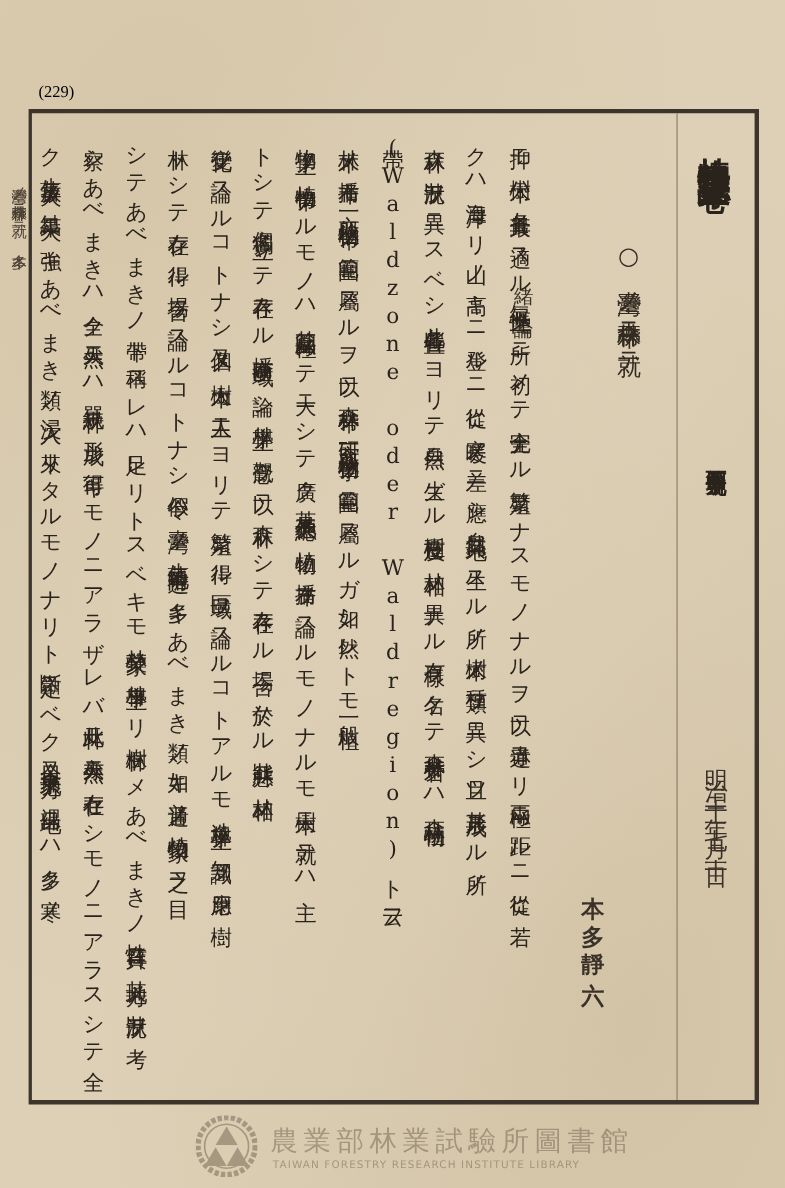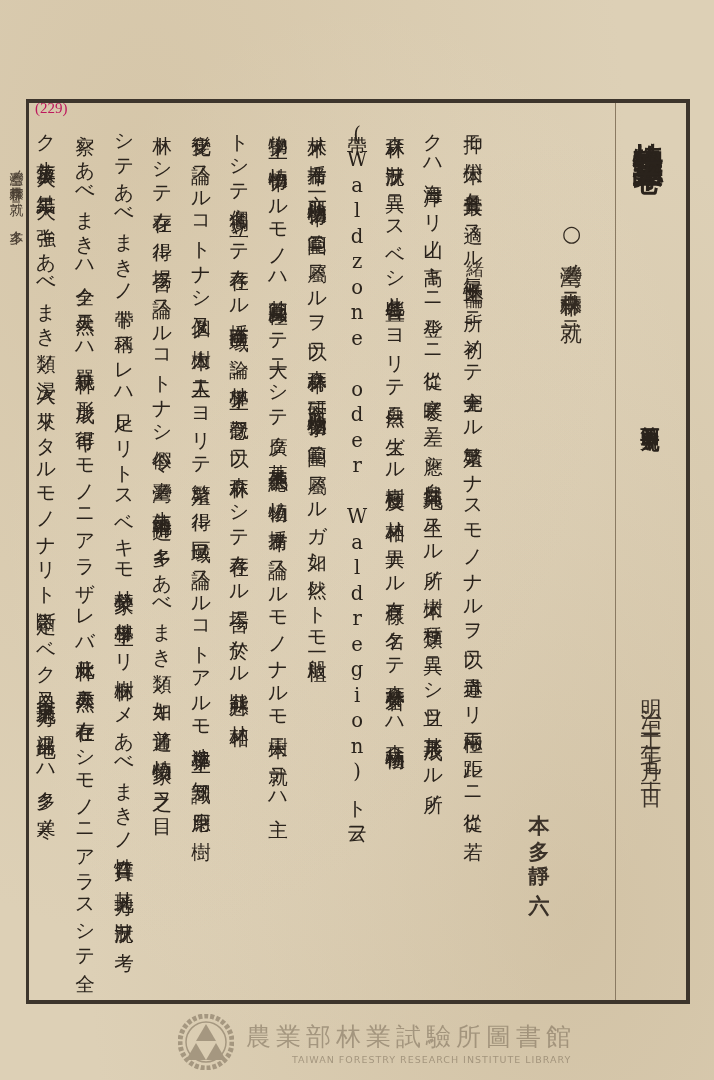--- a/index.html
+++ b/index.html
@@ -10,23 +10,22 @@
       radial-gradient(ellipse at 20% 15%, rgba(200,180,145,0.35), transparent 60%),
       radial-gradient(ellipse at 80% 85%, rgba(190,170,135,0.35), transparent 60%),
       radial-gradient(ellipse at 50% 50%, rgba(235,225,205,0.5), transparent 70%);
     font-family: "DejaVu Serif", "Liberation Serif", serif;
     color: #2e2720;
   }
   .running-head {
     position: absolute; left: 0; top: 70px; width: 714px; height: 30px;
   }
   .page-number {
-    position: absolute; left: 35px; top: 6px; font-size: 15px; color: #be185d;
+    position: absolute; left: 35px; top: 6px; font-size: 15px; color: #000000;
     font-family: "Liberation Serif", serif;
-    margin-top: 24px;
   }
   .journal-running-title {
     position: absolute; left: 195px; top: 3px; font-size: 18px; letter-spacing: 16px;
     color: #2c251e; direction: rtl; unicode-bidi: bidi-override; white-space: nowrap;
   }
   .frame {
     position: absolute; left: 26px; top: 99px; width: 664px; height: 905px;
     border-top: 4px solid #3d352c; border-bottom: 4px solid #3d352c;
     border-left: 3px solid #3d352c; border-right: 4px solid #3d352c;
     box-sizing: border-box;
@@ -55,21 +54,21 @@
   }
   .stamp-logo {
     position: absolute; left: 0; top: 8px; width: 56px; height: 56px;
   }
   .stamp-name {
     position: absolute; left: 68px; top: 14px; font-size: 25px; letter-spacing: 5px; color: #7a6c58;
     font-family: "DejaVu Sans", sans-serif; white-space: nowrap; text-align: center;
   }
   .stamp-sub {
     position: absolute; left: 70px; top: 48px; font-size: 9.5px; letter-spacing: 1px; color: #7a6c58;
-    font-family: "DejaVu Sans", sans-serif; white-space: nowrap; margin-left: 44px;
+    font-family: "DejaVu Sans", sans-serif; white-space: nowrap;
   }
 </style>
 </head>
 <body>
 
 <div class="running-head">
   <span class="page-number">(229)</span>
 </div>
 
 <div class="side-caption">

